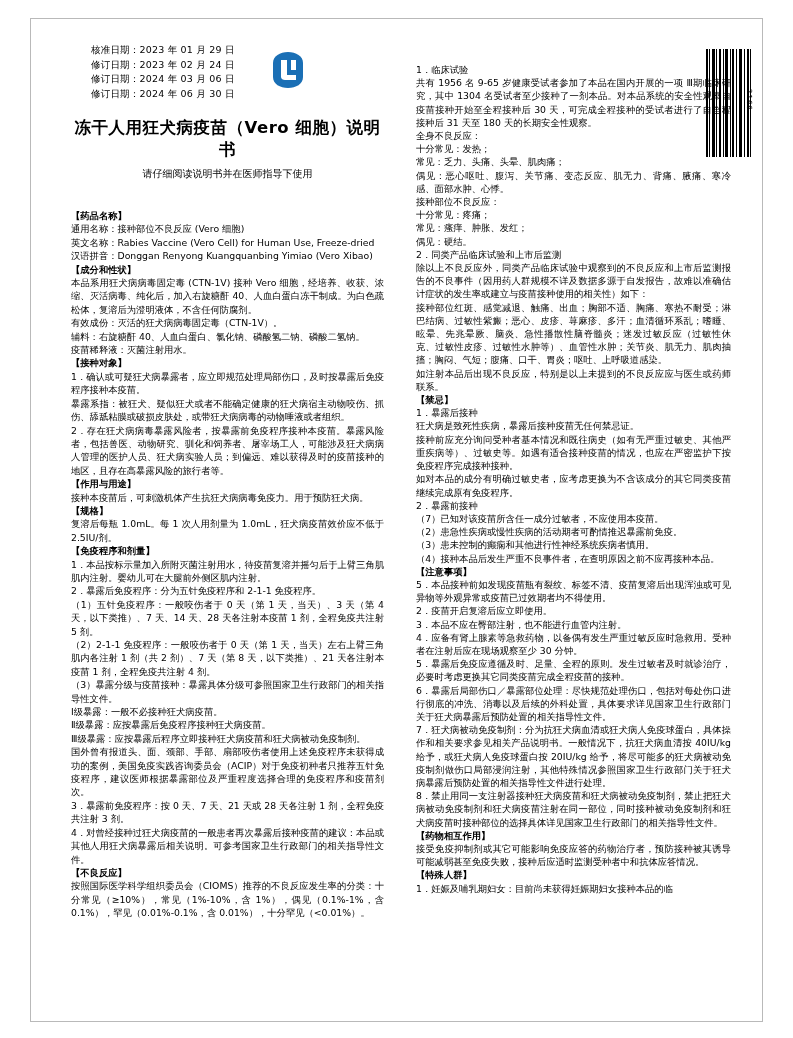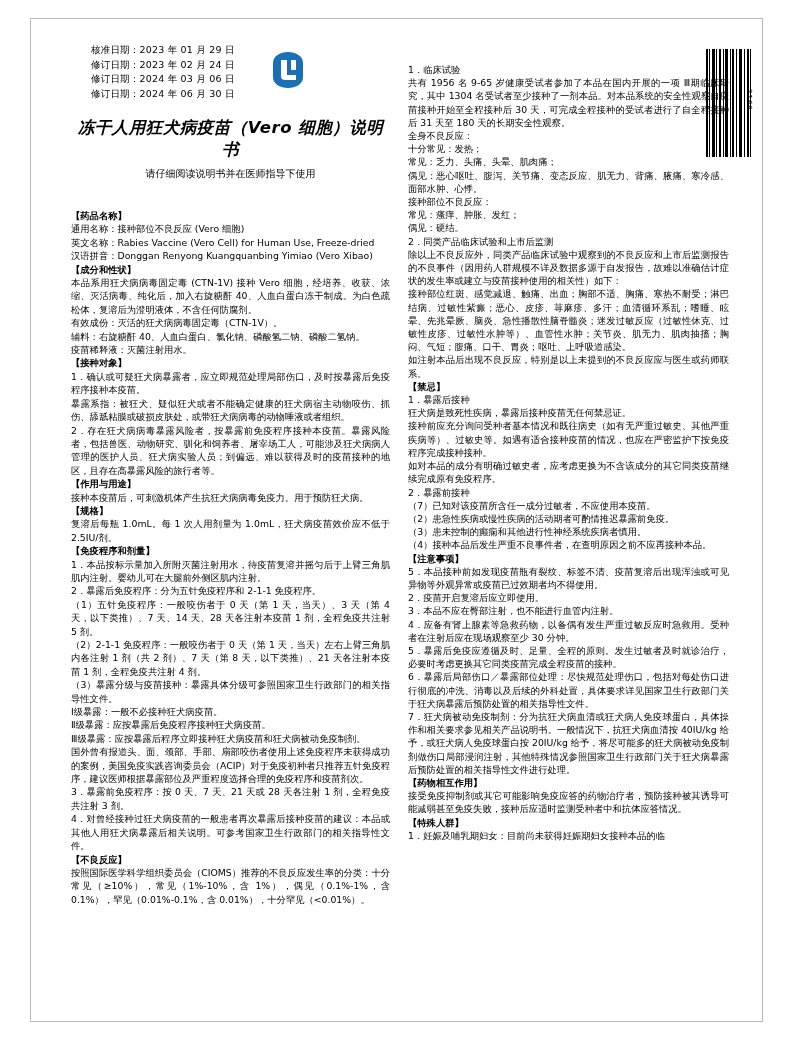--- a/index.html
+++ b/index.html
@@ -7,33 +7,33 @@
   .page{
     width:793px;height:1038px;position:relative;background:#ffffff;
     box-sizing:border-box;overflow:hidden;
   }
   .sheet{
     position:absolute;left:30px;top:18px;width:733px;height:1004px;
     background:#fff;border:1px solid #b9b9b9;box-sizing:border-box;
   }
   .cols{
     position:absolute;left:40px;top:16px;width:660px;height:975px;
-    display:flex;gap:16px;box-sizing:border-box;
+    display:flex;gap:30px;box-sizing:border-box;
   }
   .col{width:321px;box-sizing:border-box;}
   .col.left{padding-right:2px;}
   .dates{font-size:9.5px;line-height:14.5px;color:#000;margin:8px 0 0 20px;}
   .dates div{white-space:nowrap;letter-spacing:0.2px;}
   .logo{
     position:absolute;left:196px;top:14px;width:42px;height:42px;
   }
   .logo svg{display:block;}
   .doctitle{
     font-size:16.5px;font-weight:bold;text-align:center;margin:16px 0 6px 0;
-    letter-spacing:0.5px;color:#000;font-style:italic;
+    letter-spacing:0.5px;color:#000;
   }
   .subtitle{font-size:10px;text-align:center;margin-bottom:15px;color:#000;}
   .body-txt{font-size:9.3px;line-height:13.4px;color:#000;text-align:justify;margin-top:28px;}
   .body-txt p{margin:0;}
   .sec-h{font-weight:bold;}
   .rightcol .body-txt{line-height:13.2px;}
   .barcode{
     position:absolute;right:10px;top:30px;width:46px;height:120px;
   }
   .barcode .bars{height:108px;width:46px;display:block;}
@@ -107,20 +107,21 @@
 
       <div class="col rightcol">
         <div class="body-txt" id="rightbody">
             <p>1．临床试验</p>
             <p>共有 1956 名 9-65 岁健康受试者参加了本品在国内开展的一项 Ⅲ期临床研究，其中 1304 名受试者至少接种了一剂本品。对本品系统的安全性观察自疫苗接种开始至全程接种后 30 天，可完成全程接种的受试者进行了自全程接种后 31 天至 180 天的长期安全性观察。</p>
             <p>全身不良反应：</p>
             <p>十分常见：发热；</p>
             <p>常见：乏力、头痛、头晕、肌肉痛；</p>
             <p>偶见：恶心呕吐、腹泻、关节痛、变态反应、肌无力、背痛、腋痛、寒冷感、面部水肿、心悸。</p>
             <p>接种部位不良反应：</p>
+            <p>十分常见：疼痛；</p>
             <p>常见：瘙痒、肿胀、发红；</p>
             <p>偶见：硬结。</p>
             <p>2．同类产品临床试验和上市后监测</p>
             <p>除以上不良反应外，同类产品临床试验中观察到的不良反应和上市后监测报告的不良事件（因用药人群规模不详及数据多源于自发报告，故难以准确估计症状的发生率或建立与疫苗接种使用的相关性）如下：</p>
             <p>接种部位红斑、感觉减退、触痛、出血；胸部不适、胸痛、寒热不耐受；淋巴结病、过敏性紫癜；恶心、皮疹、荨麻疹、多汗；血清循环系乱；嗜睡、眩晕、先兆晕厥、脑炎、急性播散性脑脊髓炎；迷发过敏反应（过敏性休克、过敏性皮疹、过敏性水肿等）、血管性水肿；关节炎、肌无力、肌肉抽搐；胸闷、气短；腹痛、口干、胃炎；呕吐、上呼吸道感染。</p>
             <p>如注射本品后出现不良反应，特别是以上未提到的不良反应应与医生或药师联系。</p>
             <p class="sec-h">【禁忌】</p>
             <p>1．暴露后接种</p>
             <p>狂犬病是致死性疾病，暴露后接种疫苗无任何禁忌证。</p>
             <p>接种前应充分询问受种者基本情况和既往病史（如有无严重过敏史、其他严重疾病等）、过敏史等。如遇有适合接种疫苗的情况，也应在严密监护下按免疫程序完成接种接种。</p>
@@ -131,20 +132,21 @@
             <p>（3）患未控制的癫痫和其他进行性神经系统疾病者慎用。</p>
             <p>（4）接种本品后发生严重不良事件者，在查明原因之前不应再接种本品。</p>
             <p class="sec-h">【注意事项】</p>
             <p>5．本品接种前如发现疫苗瓶有裂纹、标签不清、疫苗复溶后出现浑浊或可见异物等外观异常或疫苗已过效期者均不得使用。</p>
             <p>2．疫苗开启复溶后应立即使用。</p>
             <p>3．本品不应在臀部注射，也不能进行血管内注射。</p>
             <p>4．应备有肾上腺素等急救药物，以备偶有发生严重过敏反应时急救用。受种者在注射后应在现场观察至少 30 分钟。</p>
             <p>5．暴露后免疫应遵循及时、足量、全程的原则。发生过敏者及时就诊治疗，必要时考虑更换其它同类疫苗完成全程疫苗的接种。</p>
             <p>6．暴露后局部伤口／暴露部位处理：尽快规范处理伤口，包括对每处伤口进行彻底的冲洗、消毒以及后续的外科处置，具体要求详见国家卫生行政部门关于狂犬病暴露后预防处置的相关指导性文件。</p>
             <p>7．狂犬病被动免疫制剂：分为抗狂犬病血清或狂犬病人免疫球蛋白，具体操作和相关要求参见相关产品说明书。一般情况下，抗狂犬病血清按 40IU/kg 给予，或狂犬病人免疫球蛋白按 20IU/kg 给予，将尽可能多的狂犬病被动免疫制剂做伤口局部浸润注射，其他特殊情况参照国家卫生行政部门关于狂犬病暴露后预防处置的相关指导性文件进行处理。</p>
+            <p>8．禁止用同一支注射器接种狂犬病疫苗和狂犬病被动免疫制剂，禁止把狂犬病被动免疫制剂和狂犬病疫苗注射在同一部位，同时接种被动免疫制剂和狂犬病疫苗时接种部位的选择具体详见国家卫生行政部门的相关指导性文件。</p>
             <p class="sec-h">【药物相互作用】</p>
             <p>接受免疫抑制剂或其它可能影响免疫应答的药物治疗者，预防接种被其诱导可能减弱甚至免疫失败，接种后应适时监测受种者中和抗体应答情况。</p>
             <p class="sec-h">【特殊人群】</p>
             <p>1．妊娠及哺乳期妇女：目前尚未获得妊娠期妇女接种本品的临</p>
           </div>
       </div>
 
     </div>
 
     <div class="barcode">

